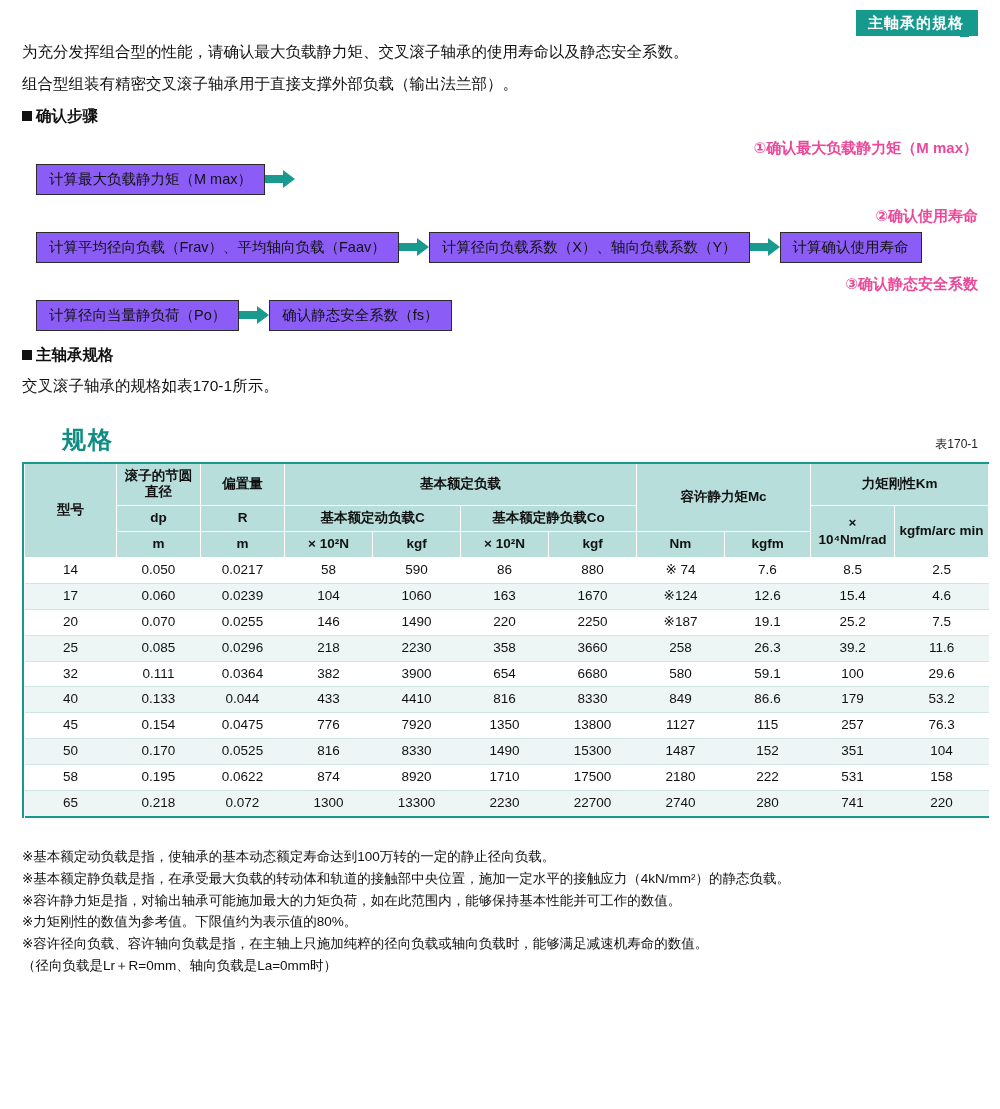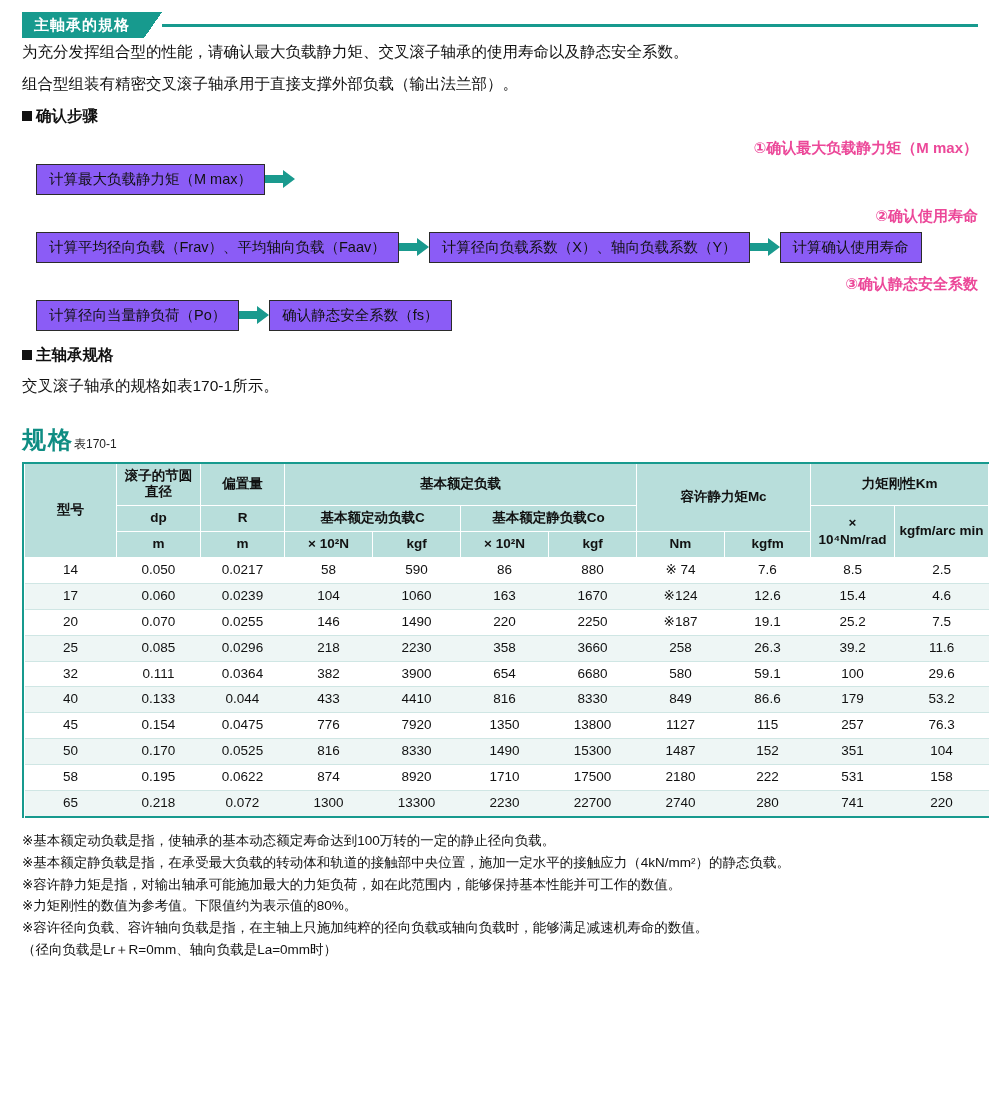--- a/index.html
+++ b/index.html
@@ -20,21 +20,22 @@
     height: 1109px;
     padding: 0 22px;
   }
 
   
   .header {
     position: relative;
     height: 30px;
     margin-top: 10px;
     display: flex;
-    align-items: center;
+    align-items: flex-end;
+    flex-direction: column;
   }
   .header-tab {
     background: #179a8e;
     color: #ffffff;
     font-size: 15px;
     font-weight: bold;
     padding: 4px 14px 4px 12px;
     display: flex;
     align-items: center;
     letter-spacing: 1px;
@@ -107,23 +108,24 @@
     height: 18px;
     position: relative;
     flex: 0 0 30px;
   }
   .arrow svg { display: block; }
 
   
   .spec-head {
     display: flex;
     align-items: flex-end;
-    justify-content: flex-start;
+    justify-content: space-between;
     margin-top: 26px;
     margin-bottom: 6px;
+    margin-left: 40px;
   }
   .spec-head .t {
     font-size: 24px;
     font-weight: bold;
     color: #0f8d83;
     letter-spacing: 2px;
   }
   .spec-head .n {
     font-size: 12px;
     color: #222;
@@ -162,21 +164,21 @@
   table.spec tbody tr:last-child td { border-bottom: 2px solid #179a8e; }
   .tbl-wrap {
     border-left: 2px solid #179a8e;
     border-right: 2px solid #179a8e;
     width: 956px;
   }
   .unit-row th { font-weight: normal; }
 
   
   .notes {
-    margin-top: 12px;
+    margin-top: 28px;
     font-size: 13.5px;
     line-height: 1.62;
     color: #111;
   }
   .notes div { white-space: nowrap; }
   .notes .indent { }
 </style>
 </head>
 <body>
 

